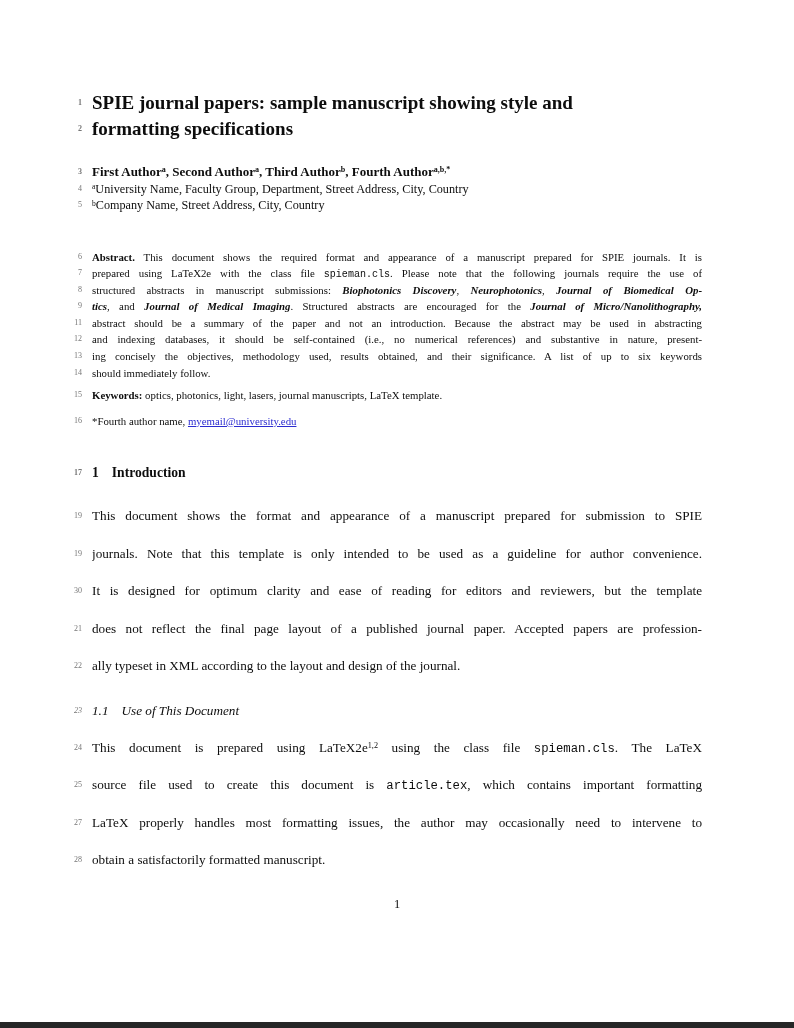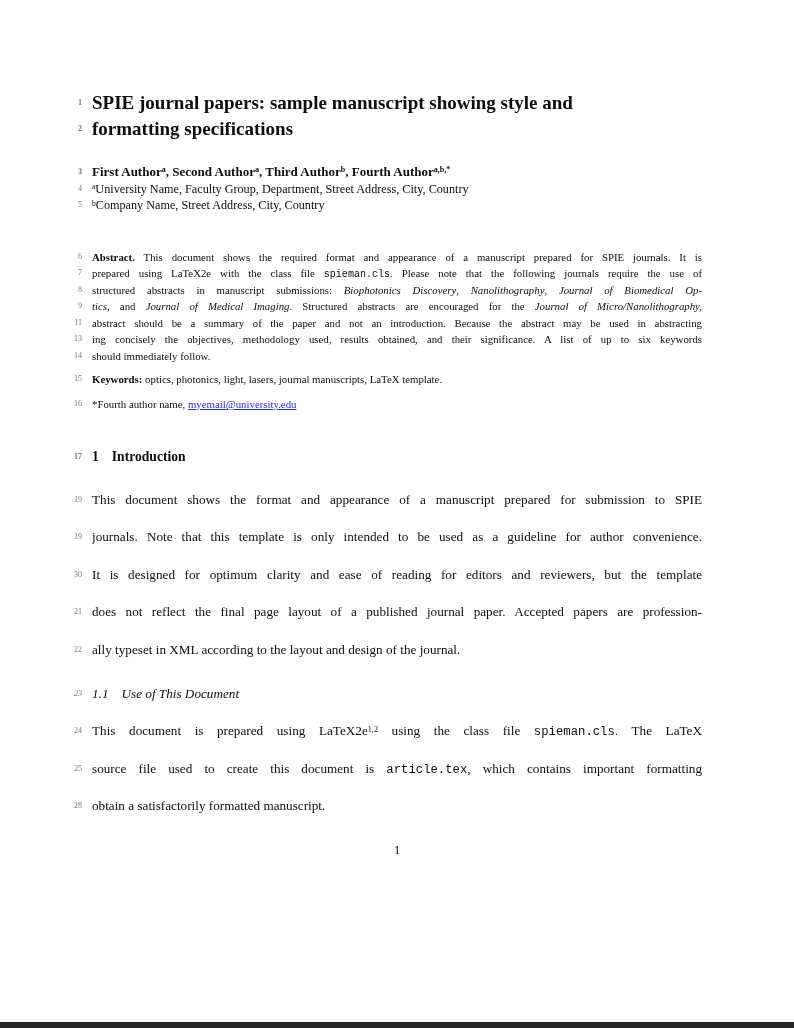--- a/index.html
+++ b/index.html
@@ -58,21 +58,21 @@
   .para-block { margin-top:14px; }
   .para-2 { margin-top:8px; }
   .body { font-size:13.2px; line-height:37.5px; }
   .body .txt { max-height:37.5px; overflow:hidden; }
 
   
   .footer { margin-top:18px; text-align:center; font-size:12.5px; }
 
   
   .seg-b { font-weight:bold; }
-  .seg-i { font-style:italic; }
+  .seg-i { font-style:italic;font-weight:bold; }
   .seg-m { font-family:"Liberation Mono","DejaVu Sans Mono",monospace; font-size:0.93em; }
   .seg-sup { font-size:0.62em; position:relative; top:-0.45em; line-height:0; }
   .seg-secnum { display:inline-block; margin-right:13px; }
   a.seg-link { color:#2b2bd0; text-decoration:underline; cursor:pointer; }
 
   .bottom-edge { width:794px; height:6px; background:#262626; }
 </style>
 </head>
 <body>
 
@@ -108,29 +108,33 @@
     <div class="line abs just">
       <span class="lineno">6</span>
       <span class="txt"><span class="seg-b">Abstract.</span><span> This document shows the required format and appearance of a manuscript prepared for SPIE journals. It is</span></span>
     </div>
     <div class="line abs just">
       <span class="lineno">7</span>
       <span class="txt"><span>prepared using LaTeX2e with the class file </span><span class="seg-m">spieman.cls</span><span>. Please note that the following journals require the use of</span></span>
     </div>
     <div class="line abs just">
       <span class="lineno">8</span>
-      <span class="txt"><span>structured abstracts in manuscript submissions: </span><span class="seg-i">Biophotonics Discovery</span><span>, </span><span class="seg-i">Nanolithography</span><span>, </span><span class="seg-i">Journal of Biomedical Op-</span></span>
+      <span class="txt"><span>structured abstracts in manuscript submissions: </span><span class="seg-i">Biophotonics Discovery</span><span>, </span><span class="seg-i">Neurophotonics</span><span>, </span><span class="seg-i">Journal of Biomedical Op-</span></span>
     </div>
     <div class="line abs just">
       <span class="lineno">9</span>
       <span class="txt"><span class="seg-i">tics</span><span>, and </span><span class="seg-i">Journal of Medical Imaging</span><span>. Structured abstracts are encouraged for the </span><span class="seg-i">Journal of Micro/Nanolithography,</span></span>
     </div>
     <div class="line abs just">
       <span class="lineno">11</span>
       <span class="txt"><span>abstract should be a summary of the paper and not an introduction. Because the abstract may be used in abstracting</span></span>
+    </div>
+    <div class="line abs just">
+      <span class="lineno">12</span>
+      <span class="txt"><span>and indexing databases, it should be self-contained (i.e., no numerical references) and substantive in nature, present-</span></span>
     </div>
     <div class="line abs just">
       <span class="lineno">13</span>
       <span class="txt"><span>ing concisely the objectives, methodology used, results obtained, and their significance. A list of up to six keywords</span></span>
     </div>
     <div class="line abs">
       <span class="lineno">14</span>
       <span class="txt"><span>should immediately follow.</span></span>
     </div>
   </div>
@@ -184,20 +188,24 @@
 
   <div class="para-block para-2">
     <div class="line body just">
       <span class="lineno">24</span>
       <span class="txt"><span>This document is prepared using LaTeX2e</span><span class="seg-sup">1,2</span><span> using the class file </span><span class="seg-m">spieman.cls</span><span>. The LaTeX</span></span>
     </div>
     <div class="line body just">
       <span class="lineno">25</span>
       <span class="txt"><span>source file used to create this document is </span><span class="seg-m">article.tex</span><span>, which contains important formatting</span></span>
     </div>
+    <div class="line body just">
+      <span class="lineno">27</span>
+      <span class="txt"><span>LaTeX properly handles most formatting issues, the author may occasionally need to intervene to</span></span>
+    </div>
     <div class="line body">
       <span class="lineno">28</span>
       <span class="txt"><span>obtain a satisfactorily formatted manuscript.</span></span>
     </div>
   </div>
 
   <div class="footer">
     <span>1</span>
   </div>
 

